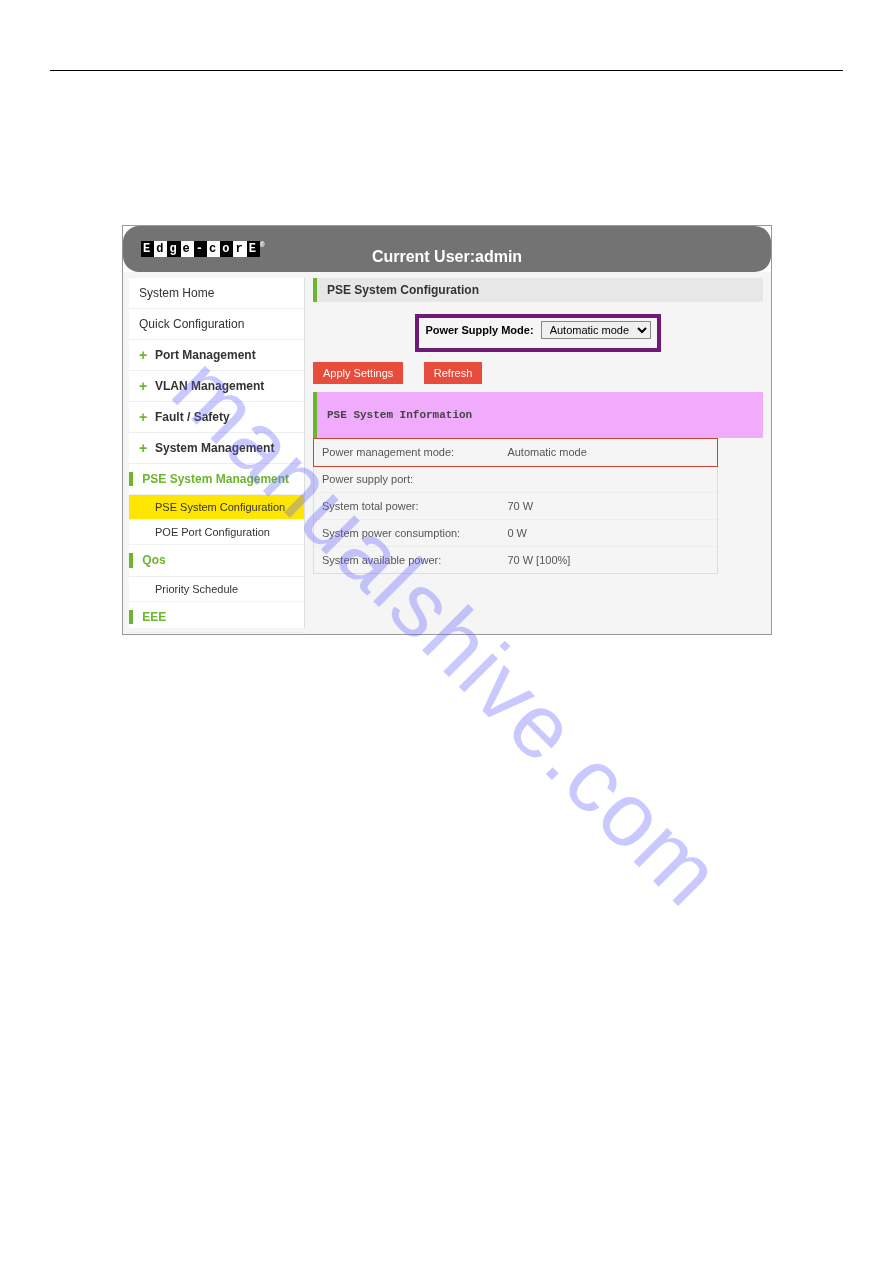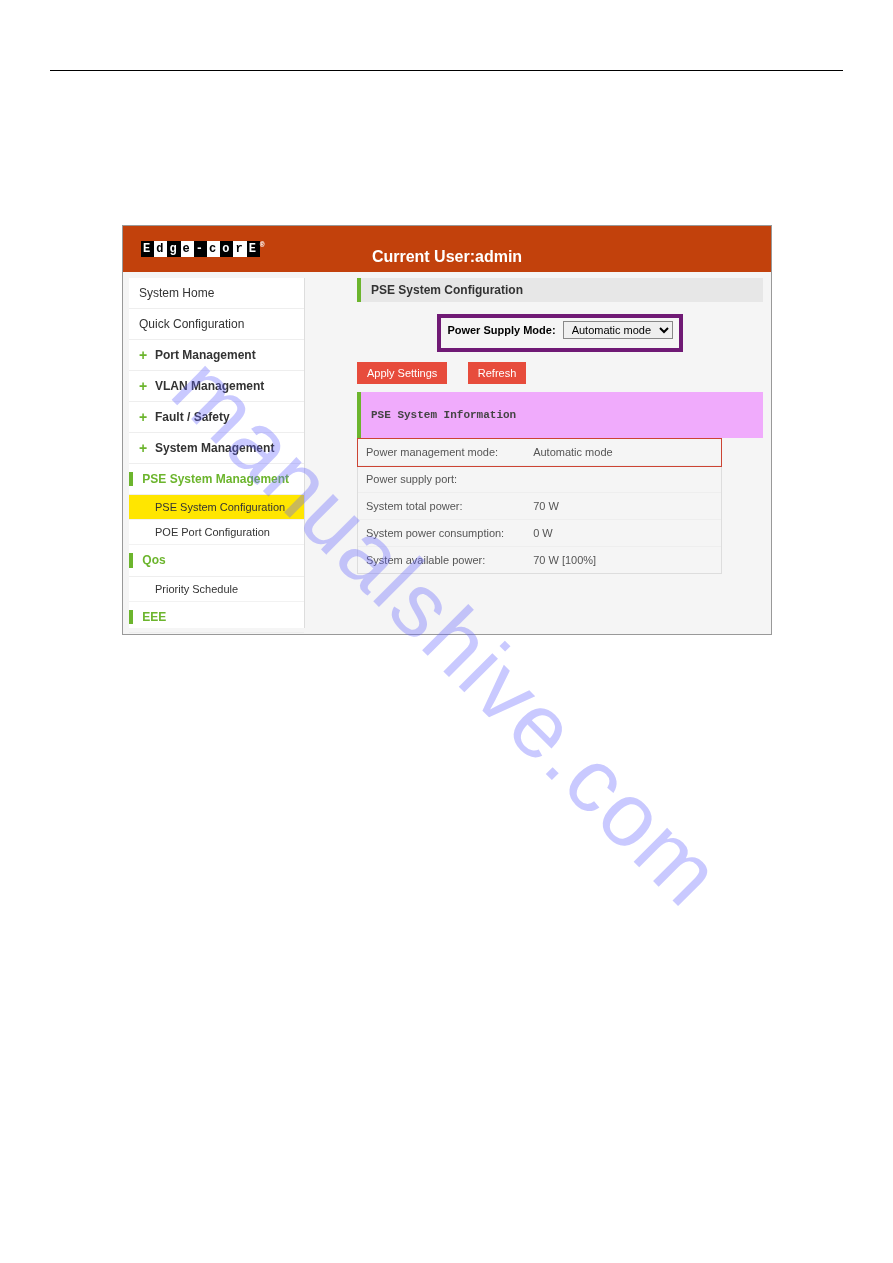--- a/index.html
+++ b/index.html
@@ -31,24 +31,25 @@
     position: absolute;
     top: 225px;
     left: 122px;
     width: 650px;
     height: 410px;
     border: 1px solid #999;
     background: #fff;
     overflow: hidden;
   }
   .topbar {
-    background: #c2410c;
+    background: #737373;
     height: 46px;
     color: #fff;
     position: relative;
+    border-radius: 16px;
   }
   .brand {
     position: absolute;
     left: 18px; top: 14px;
     font-size: 12px;
     font-weight: bold;
     letter-spacing: 2px;
     color: #fff;
     font-family: "Courier New", monospace;
   }
@@ -60,21 +61,20 @@
     left: 50%; transform: translateX(-50%);
     bottom: 6px;
     font-size: 16px;
     font-weight: bold;
     color: #fff;
   }
   .body {
     display: flex;
     height: calc(100% - 46px);
     background: #f5f5f5;
-    gap: 44px;
   }
   .sidebar {
     width: 176px;
     background: #fff;
     border-right: 1px solid #ddd;
     margin: 6px 0 6px 6px;
   }
   .sb-item {
     border-bottom: 1px solid #eee;
     padding: 8px 10px;

